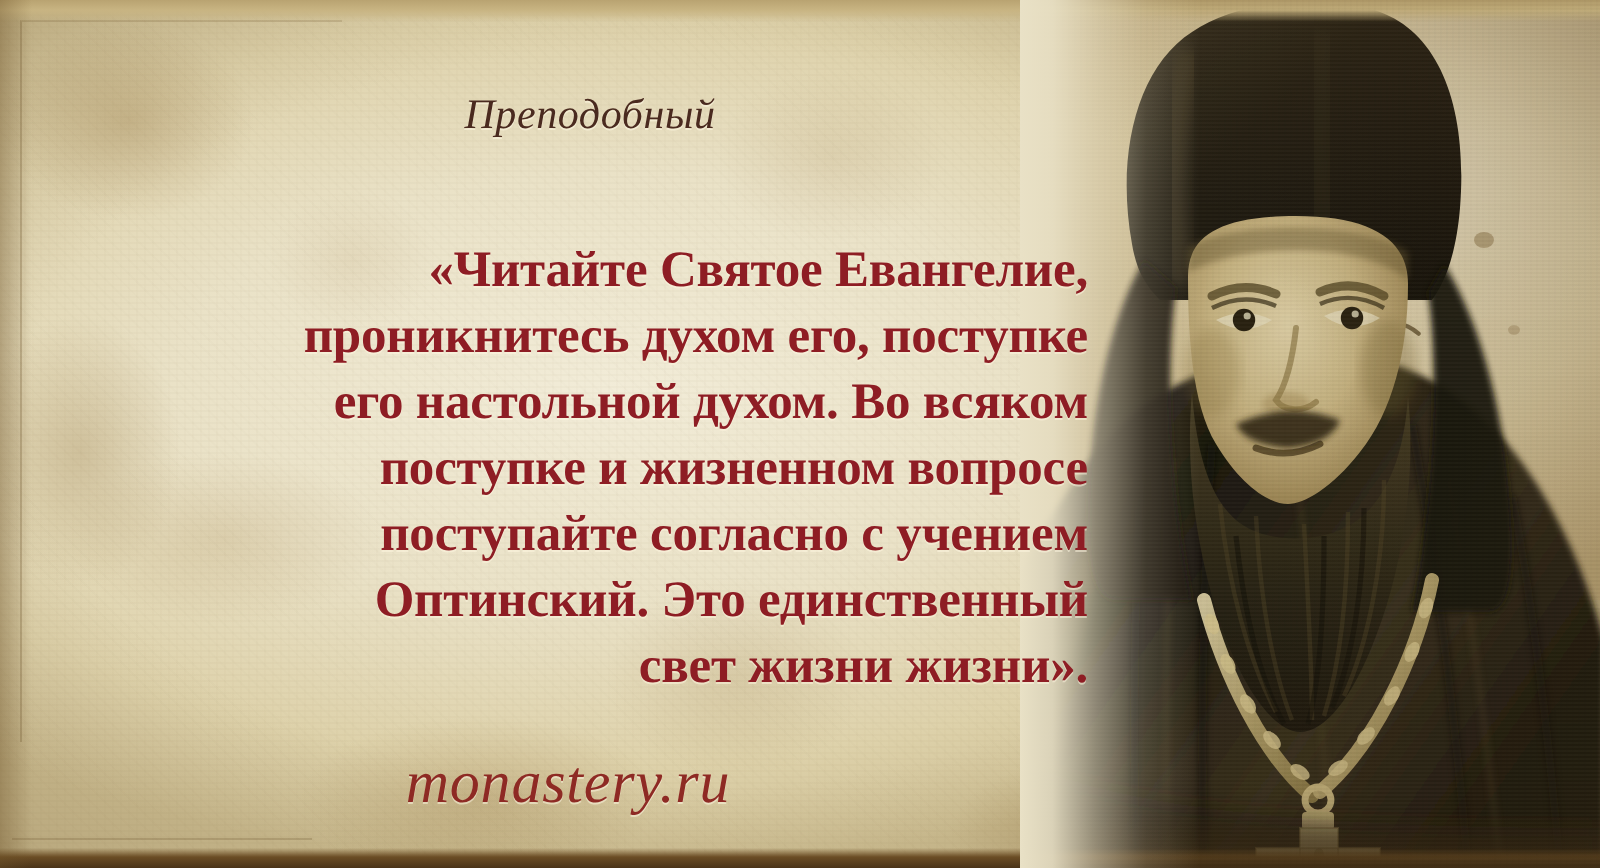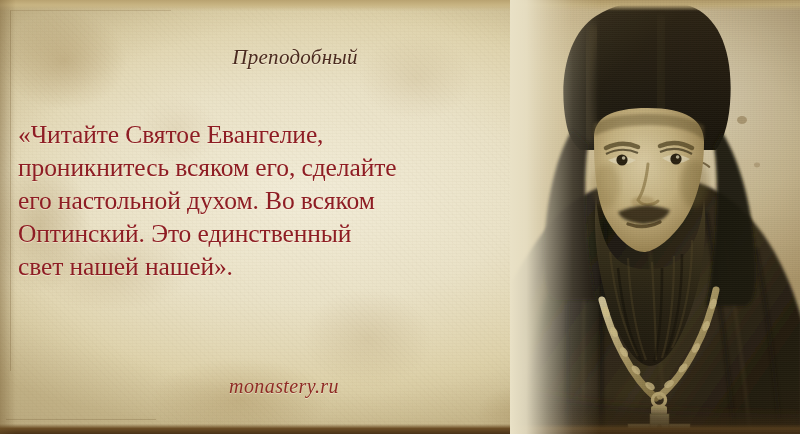--- a/index.html
+++ b/index.html
@@ -185,39 +185,39 @@
     padding-left: 30px;
     text-shadow: 0 1px 0 rgba(255,250,230,0.55);
   }
   #attribution .line { display: block; white-space: pre; }
 
   #quote {
     position: absolute;
     left: 18px;
     right: 16px;
     top: 118px;
-    text-align: left;
+    text-align: right;
     color: #8e1d24;
-    font-weight: normal;
+    font-weight: bold;
     font-size: 25.5px;
     line-height: 33px;
     letter-spacing: -0.1px;
     text-shadow: 0 1px 0 rgba(255,248,225,0.5);
   }
   #quote .line { display: block; white-space: pre; }
 
   #site {
     position: absolute;
     left: 0; right: 0;
     top: 375px;
     text-align: center;
     padding-left: 8px;
     color: #8e2a24;
     font-style: italic;
-    font-size: 20px;
+    font-size: 30px;
     letter-spacing: 0.4px;
     text-shadow: 0 1px 0 rgba(255,250,230,0.5);
   }
 </style>
 </head>
 <body>
 
 <div id="card">
 
   <div class="parchment-base"></div>
@@ -429,22 +429,24 @@
   <div class="edge-left"></div>
 
   <div id="text-col">
 
     <div id="attribution">
       <span class="line">Преподобный</span>
     </div>
 
     <div id="quote">
       <span class="line">«Читайте Святое Евангелие,</span>
-      <span class="line">проникнитесь всяком его, сделайте</span>
+      <span class="line">проникнитесь духом его, поступке</span>
       <span class="line">его настольной духом. Во всяком</span>
+      <span class="line">поступке и жизненном вопросе</span>
+      <span class="line">поступайте согласно с учением</span>
       <span class="line">Оптинский. Это единственный</span>
-      <span class="line">свет нашей нашей».</span>
+      <span class="line">свет жизни жизни».</span>
     </div>
 
     <div id="site">monastery.ru</div>
   </div>
 
 </div>
 
 </body></html>

